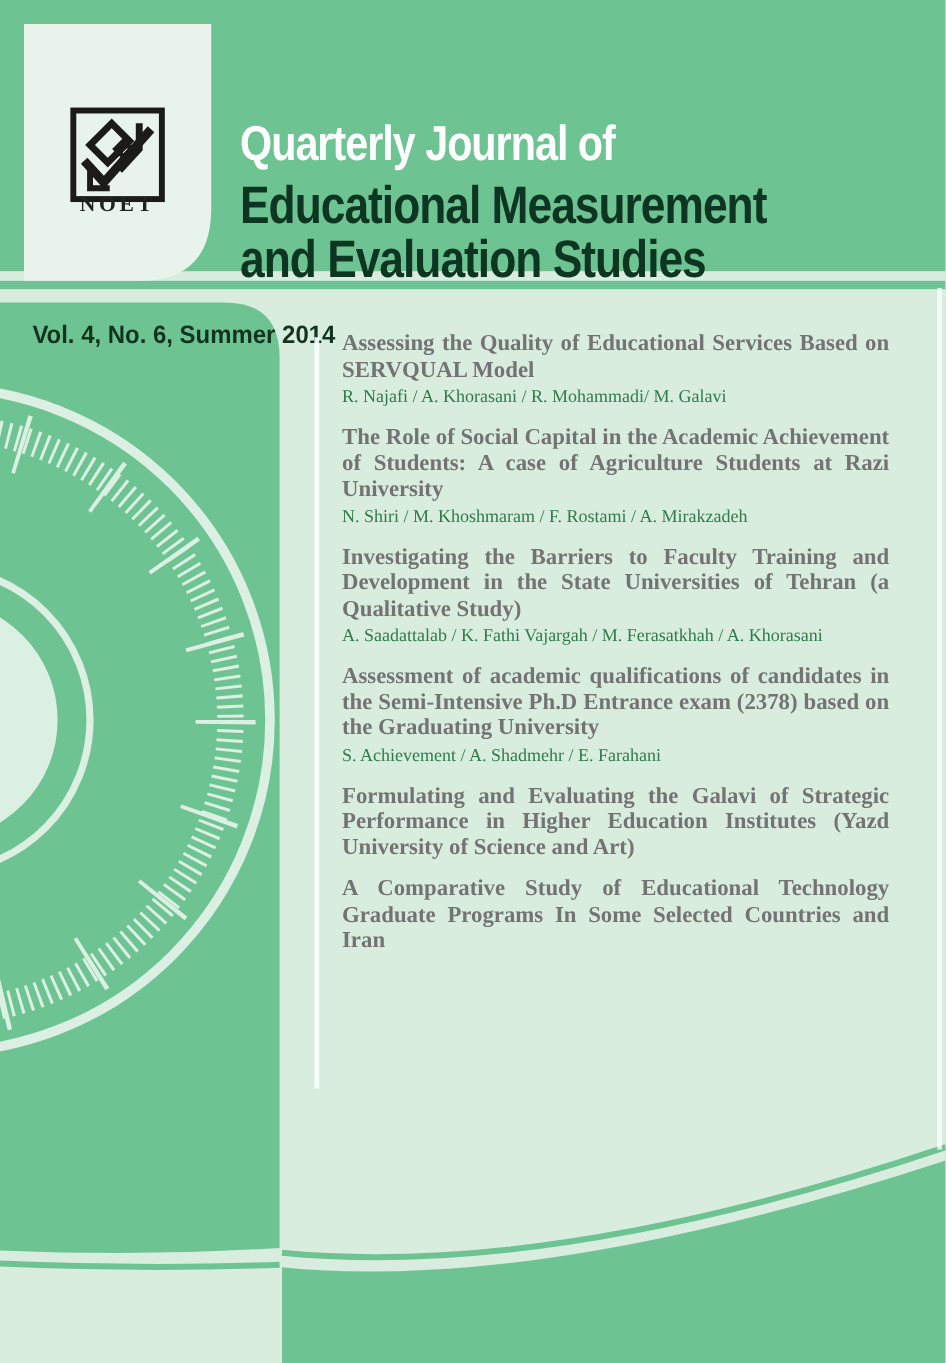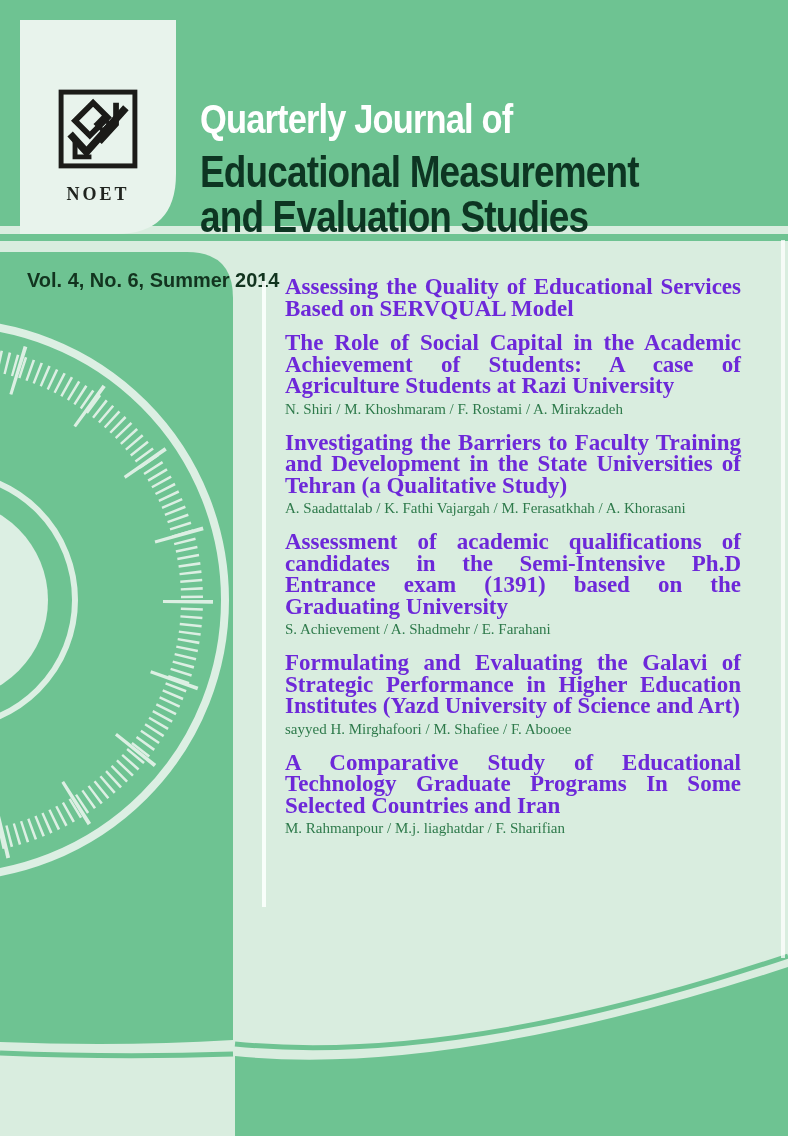--- a/index.html
+++ b/index.html
@@ -26,37 +26,37 @@
     font-family:"Liberation Sans", sans-serif;font-weight:bold;
     transform:scaleX(0.84);transform-origin:0 50%;letter-spacing:-1px;white-space:nowrap;
   }
   .masthead .l1{font-size:41px;line-height:50px;color:var(--white);}
   .masthead .l2,.masthead .l3{font-size:44px;line-height:45px;color:var(--title_dark);}
   .masthead .l2{margin-top:5px;}
 
   
   .logo-box{position:absolute;left:57px;top:88px;width:82px;height:82px;}
   .noet-label{
-    position:absolute;left:20px;top:184px;width:156px;text-align:center;
+    position:absolute;left:20px;top:160px;width:156px;text-align:center;
     font-family:"Liberation Serif", serif;font-weight:bold;font-size:18px;
     letter-spacing:3px;color:#20241f;
   }
 
   
   .issue{
     position:absolute;left:27px;top:268px;
     font-family:"Liberation Sans", sans-serif;font-weight:bold;font-size:21px;
     color:#12341f;transform:scaleX(0.95);transform-origin:0 50%;white-space:nowrap;
   }
 
   
   .articles{position:absolute;left:285px;top:276px;width:456px;}
   .article{margin-bottom:13px;}
   .article .title{
-    font-size:23px;line-height:21.5px;font-weight:bold;color:#6d28d9;
+    font-size:19px;line-height:21.5px;font-weight:bold;color:#737373;
     text-align:justify;text-align-last:left;font-family:Liberation Serif, serif;
   }
   .article .authors{
     margin-top:3px;font-size:15px;line-height:19px;color:var(--author_green);
   }
 
   .divider{position:absolute;left:262px;top:281px;width:4px;height:626px;
     background:#fbfffc;opacity:.92;}
   .edge-line{position:absolute;left:781px;top:240px;width:4px;height:718px;
     background:var(--white);opacity:.75;}
@@ -117,36 +117,35 @@
 </div>
 
 <div class="issue">Vol. 4, No. 6, Summer 2014</div>
 
 <div class="divider"></div>
 <div class="edge-line"></div>
 
 <div class="articles">
   <div class="article">
     <div class="title">Assessing the Quality of Educational Services Based on SERVQUAL Model</div>
+    <div class="authors">R. Najafi / A. Khorasani / R. Mohammadi/ M. Galavi</div>
   </div>
   <div class="article">
     <div class="title">The Role of Social Capital in the Academic Achievement of Students: A case of Agriculture Students at Razi University</div>
     <div class="authors">N. Shiri / M. Khoshmaram / F. Rostami / A. Mirakzadeh</div>
   </div>
   <div class="article">
     <div class="title">Investigating the Barriers to Faculty Training and Development in the State Universities of Tehran (a Qualitative Study)</div>
     <div class="authors">A. Saadattalab / K. Fathi Vajargah / M. Ferasatkhah / A. Khorasani</div>
   </div>
   <div class="article">
   </div>
   <div class="article">
-    <div class="title">Assessment of academic qualifications of candidates in the Semi-Intensive Ph.D Entrance exam (1391) based on the Graduating University</div>
+    <div class="title">Assessment of academic qualifications of candidates in the Semi-Intensive Ph.D Entrance exam (2378) based on the Graduating University</div>
     <div class="authors">S. Achievement / A. Shadmehr / E. Farahani</div>
   </div>
   <div class="article">
     <div class="title">Formulating and Evaluating the Galavi of Strategic Performance in Higher Education Institutes (Yazd University of Science and Art)</div>
-    <div class="authors">sayyed H. Mirghafoori / M. Shafiee / F. Abooee</div>
   </div>
   <div class="article">
     <div class="title">A Comparative Study of Educational Technology Graduate Programs In Some Selected Countries and Iran</div>
-    <div class="authors">M. Rahmanpour / M.j. liaghatdar / F. Sharifian</div>
   </div>
 </div>
 
 </body></html>

